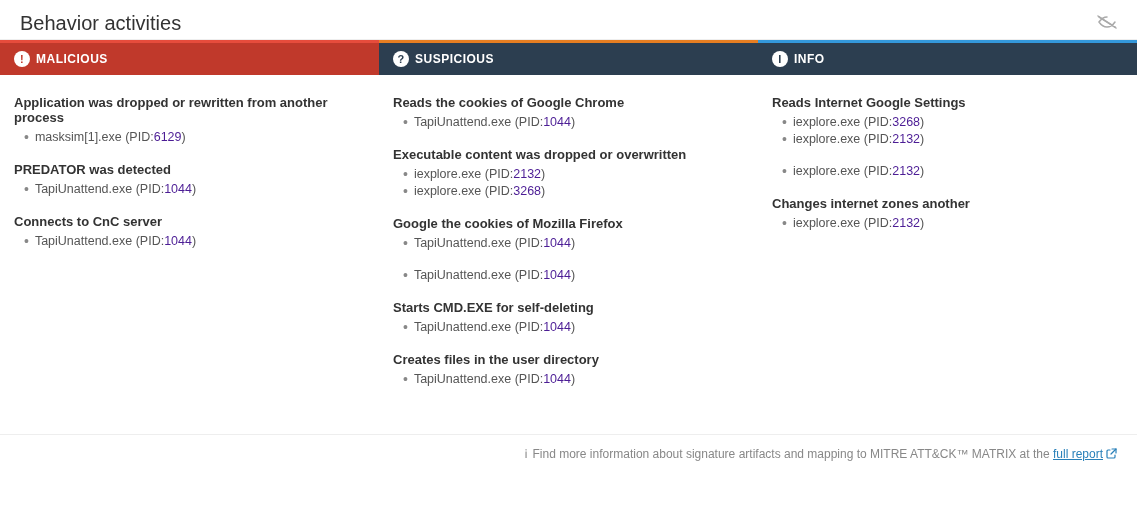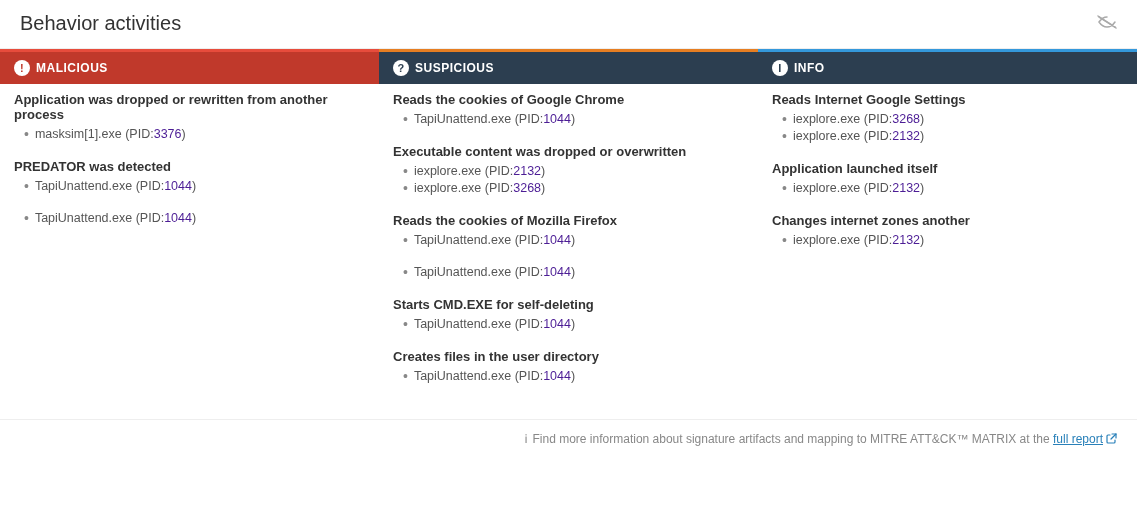--- a/index.html
+++ b/index.html
@@ -9,21 +9,21 @@
       color: #333;
       background: #fff;
       width: 1137px;
       min-height: 510px;
     }
 
     .page-header {
       display: flex;
       align-items: center;
       justify-content: space-between;
-      padding: 12px 20px 13px 20px;
+      padding: 12px 20px 4px 20px;
       border-bottom: 1px solid #eee;
     }
 
     .page-title {
       font-size: 20px;
       font-weight: 400;
       color: #333;
     }
 
     .eye-icon {
@@ -89,21 +89,21 @@
       color: #c0392b;
     }
 
     .suspicious .column-header-icon,
     .info .column-header-icon {
       background: #fff;
       color: #2c3e50;
     }
 
     .column-body {
-      padding: 8px 14px;
+      padding: 20px 14px;
       flex: 1;
       background: #fff;
     }
 
     .activity-group {
       margin-bottom: 18px;
     }
 
     .activity-title {
       font-weight: 600;
@@ -181,34 +181,35 @@
       <div class="column-header malicious">
         <span class="column-header-icon">!</span>
         <span>MALICIOUS</span>
       </div>
       <div class="column-body">
         <div class="activity-group">
           <div class="activity-title">Application was dropped or rewritten from another process</div>
           <div class="activity-item">
             <span class="bullet">•</span>
             <span>masksim[1].exe (PID: </span>
-            <a class="pid-link" href="#">3376</a>
+            <a class="pid-link" href="#">6129</a>
             <span>)</span>
           </div>
         </div>
         <div class="activity-group">
           <div class="activity-title">PREDATOR was detected</div>
           <div class="activity-item">
             <span class="bullet">•</span>
             <span>TapiUnattend.exe (PID: </span>
             <a class="pid-link" href="#">1044</a>
             <span>)</span>
           </div>
         </div>
         <div class="activity-group">
+          <div class="activity-title">Connects to CnC server</div>
           <div class="activity-item">
             <span class="bullet">•</span>
             <span>TapiUnattend.exe (PID: </span>
             <a class="pid-link" href="#">1044</a>
             <span>)</span>
           </div>
         </div>
       </div>
     </div>
     <div class="column">
@@ -235,21 +236,21 @@
             <span>)</span>
           </div>
           <div class="activity-item">
             <span class="bullet">•</span>
             <span>iexplore.exe (PID: </span>
             <a class="pid-link" href="#">3268</a>
             <span>)</span>
           </div>
         </div>
         <div class="activity-group">
-          <div class="activity-title">Reads the cookies of Mozilla Firefox</div>
+          <div class="activity-title">Google the cookies of Mozilla Firefox</div>
           <div class="activity-item">
             <span class="bullet">•</span>
             <span>TapiUnattend.exe (PID: </span>
             <a class="pid-link" href="#">1044</a>
             <span>)</span>
           </div>
         </div>
         <div class="activity-group">
           <div class="activity-item">
             <span class="bullet">•</span>
@@ -293,21 +294,20 @@
             <span>)</span>
           </div>
           <div class="activity-item">
             <span class="bullet">•</span>
             <span>iexplore.exe (PID: </span>
             <a class="pid-link" href="#">2132</a>
             <span>)</span>
           </div>
         </div>
         <div class="activity-group">
-          <div class="activity-title">Application launched itself</div>
           <div class="activity-item">
             <span class="bullet">•</span>
             <span>iexplore.exe (PID: </span>
             <a class="pid-link" href="#">2132</a>
             <span>)</span>
           </div>
         </div>
         <div class="activity-group">
           <div class="activity-title">Changes internet zones another</div>
           <div class="activity-item">

